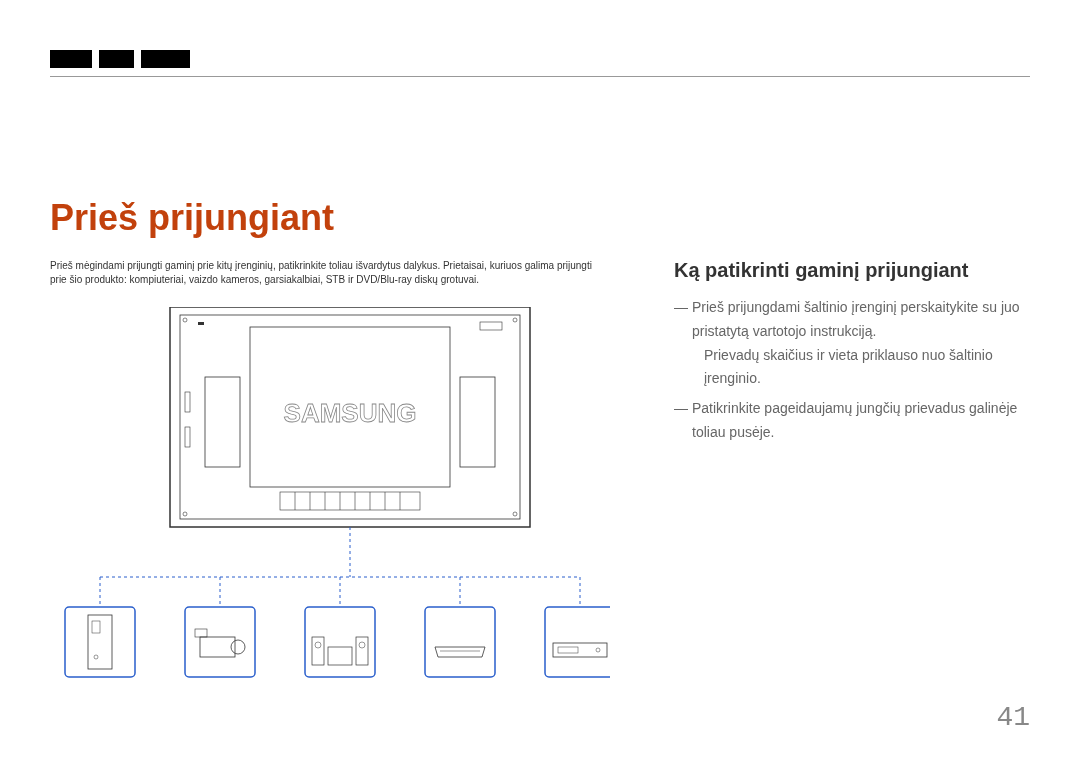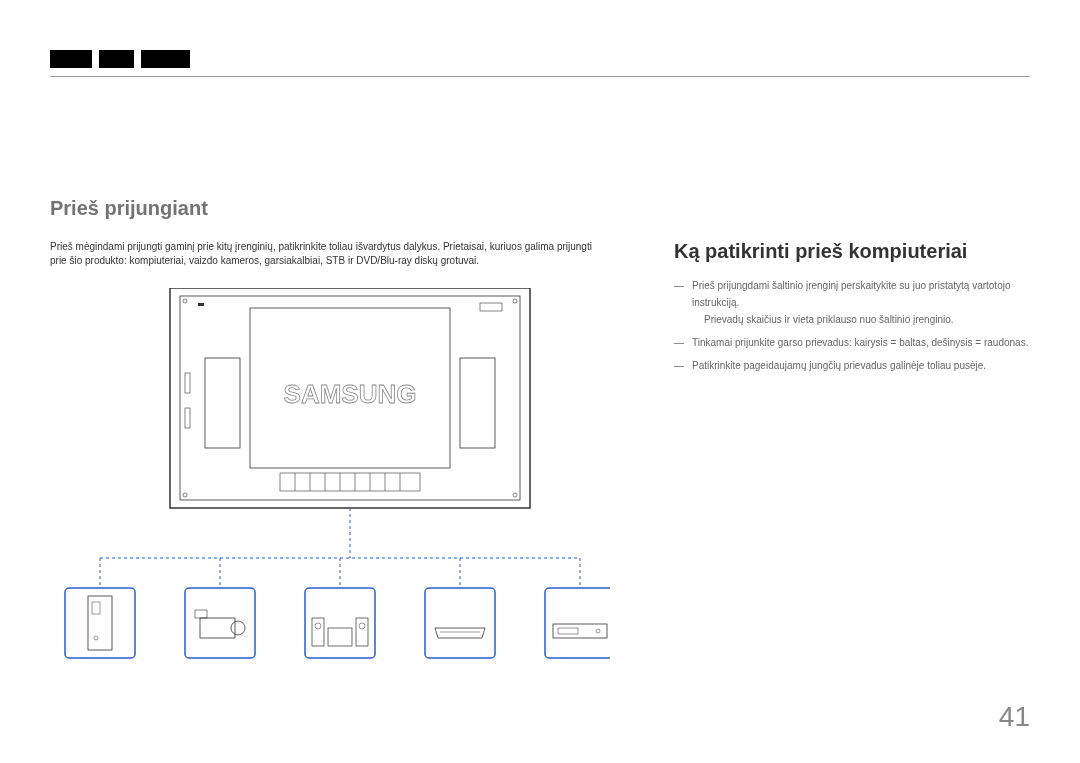--- a/index.html
+++ b/index.html
@@ -29,22 +29,22 @@
       height: 18px;
       width: 140px;
       background: linear-gradient(90deg, #000 0%, #000 30%, #fff 30%, #fff 35%, #000 35%, #000 60%, #fff 60%, #fff 65%, #000 65%, #000 100%);
       font-weight: bold;
       font-size: 18px;
       color: #000;
       overflow: hidden;
       white-space: nowrap;
     }
     h1.main-title {
-      color: #737373;
-      font-size: 20px;
+      color: #c2410c;
+      font-size: 36px;
       font-weight: 600;
       margin-top: 120px;
       margin-bottom: 20px;
     }
     .columns {
       display: flex;
       gap: 64px;
     }
     .left-col {
       flex: 1;
@@ -60,21 +60,21 @@
       line-height: 1.4;
       margin-bottom: 20px;
     }
     h2.sub-title {
       font-size: 20px;
       color: #333;
       font-weight: 600;
       margin-bottom: 14px;
     }
     .checklist {
-      font-size: 10px;
+      font-size: 14px;
       color: #666;
       line-height: 1.7;
     }
     .checklist .item {
       margin-bottom: 6px;
       position: relative;
       padding-left: 18px;
     }
     .checklist .item::before {
       content: "―";
@@ -93,20 +93,21 @@
       width: 560px;
       height: 380px;
     }
     .page-number {
       position: absolute;
       bottom: 30px;
       right: 50px;
       font-size: 28px;
       color: #888;
       font-weight: 300;
+      font-family: Liberation Mono, monospace;
     }
   </style>
 </head>
 <body>
 
 <div class="page">
   <div class="header-bar">
     <div class="header-text"></div>
   </div>
 
@@ -186,28 +187,25 @@
             <rect x="495" y="300" width="70" height="70" rx="4" fill="none" stroke="#2a5fcc" stroke-width="1.5"></rect>
             <rect x="503" y="336" width="54" height="14" fill="none" stroke="#333" stroke-width="0.8"></rect>
             <rect x="508" y="340" width="20" height="6" fill="none" stroke="#333" stroke-width="0.5"></rect>
             <circle cx="548" cy="343" r="2" fill="none" stroke="#333" stroke-width="0.5"></circle>
           </g>
         </svg>
       </div>
     </div>
 
     <div class="right-col">
-      <h2 class="sub-title">Ką patikrinti prieš kompiuteriai</h2>
+      <h2 class="sub-title">Ką patikrinti gaminį prijungiant</h2>
       <div class="checklist">
         <div class="item">
           <span>Prieš prijungdami šaltinio įrenginį perskaitykite su juo pristatytą vartotojo instrukciją.</span>
           <span class="sub">Prievadų skaičius ir vieta priklauso nuo šaltinio įrenginio.</span>
-        </div>
-        <div class="item">
-          <span>Tinkamai prijunkite garso prievadus: kairysis = baltas, dešinysis = raudonas.</span>
         </div>
         <div class="item">
           <span>Patikrinkite pageidaujamų jungčių prievadus galinėje toliau pusėje.</span>
         </div>
       </div>
     </div>
   </div>
 
   <div class="page-number">41</div>
 </div>

